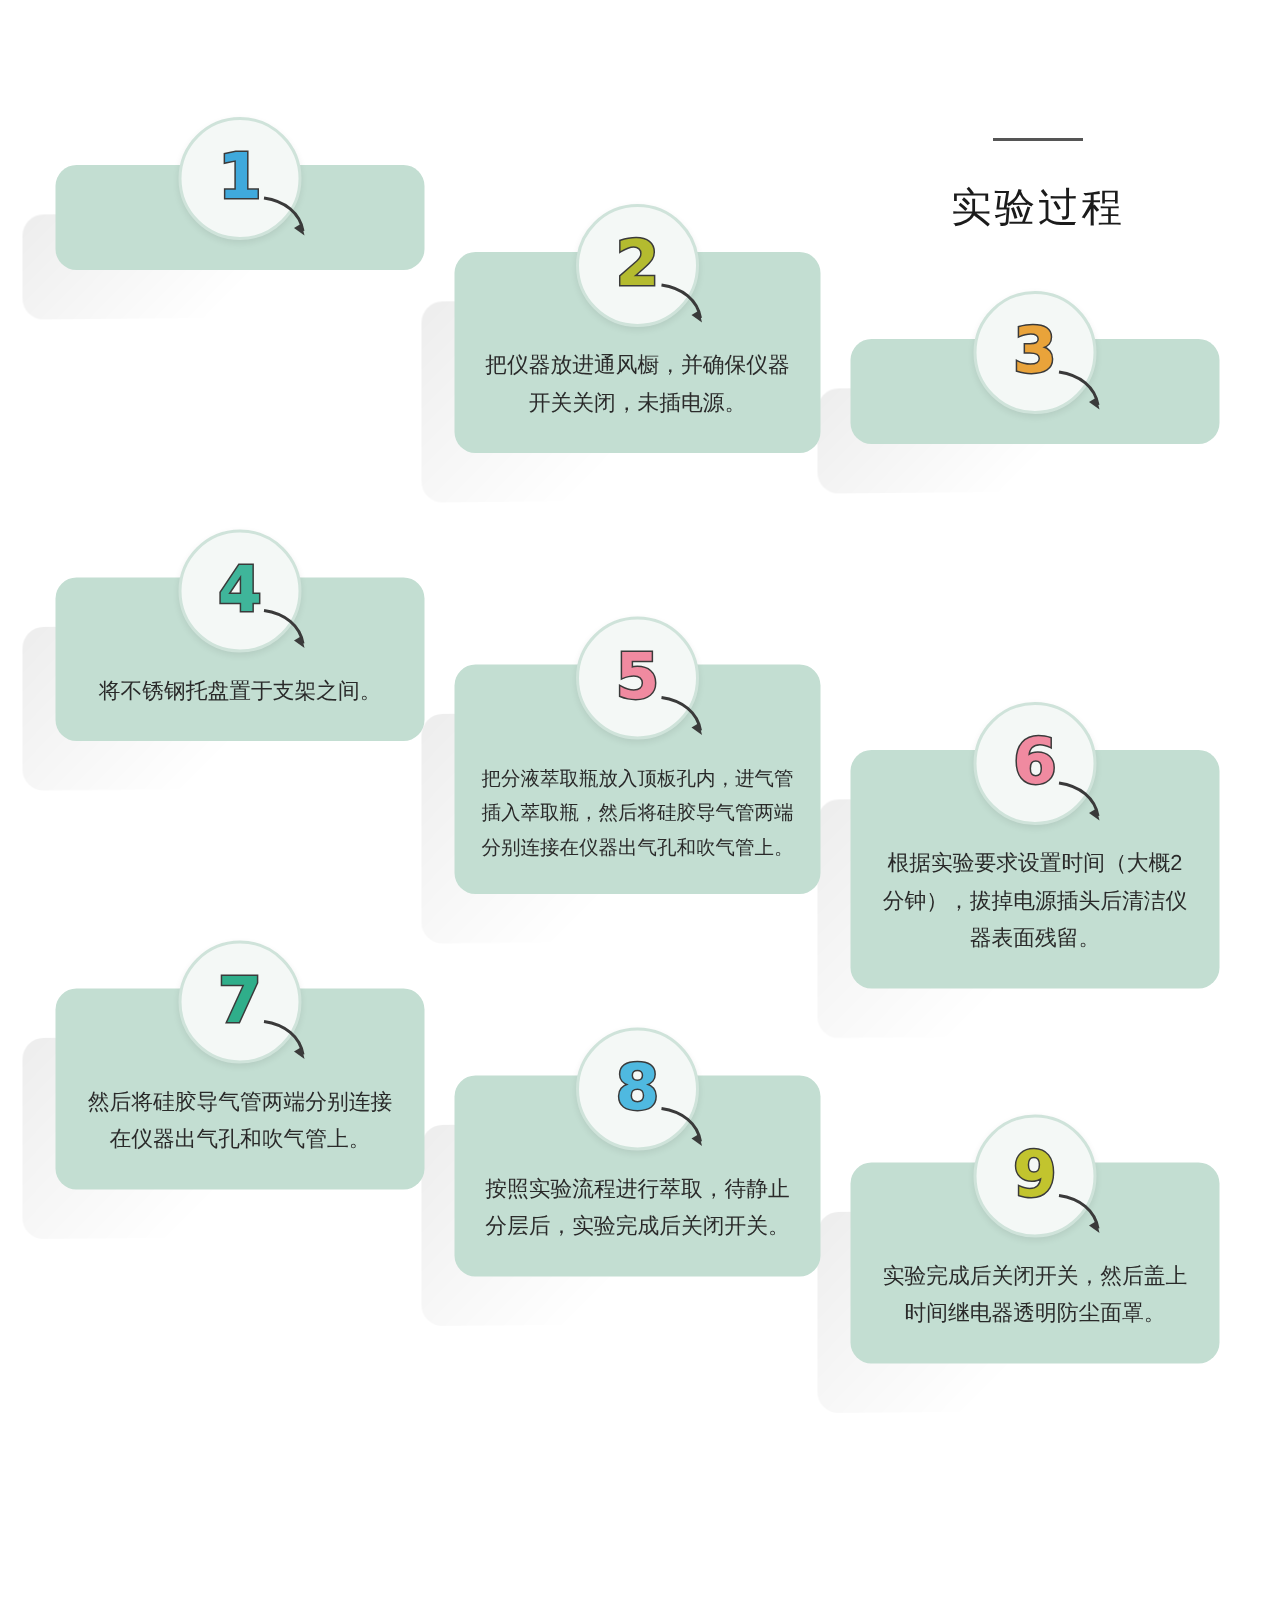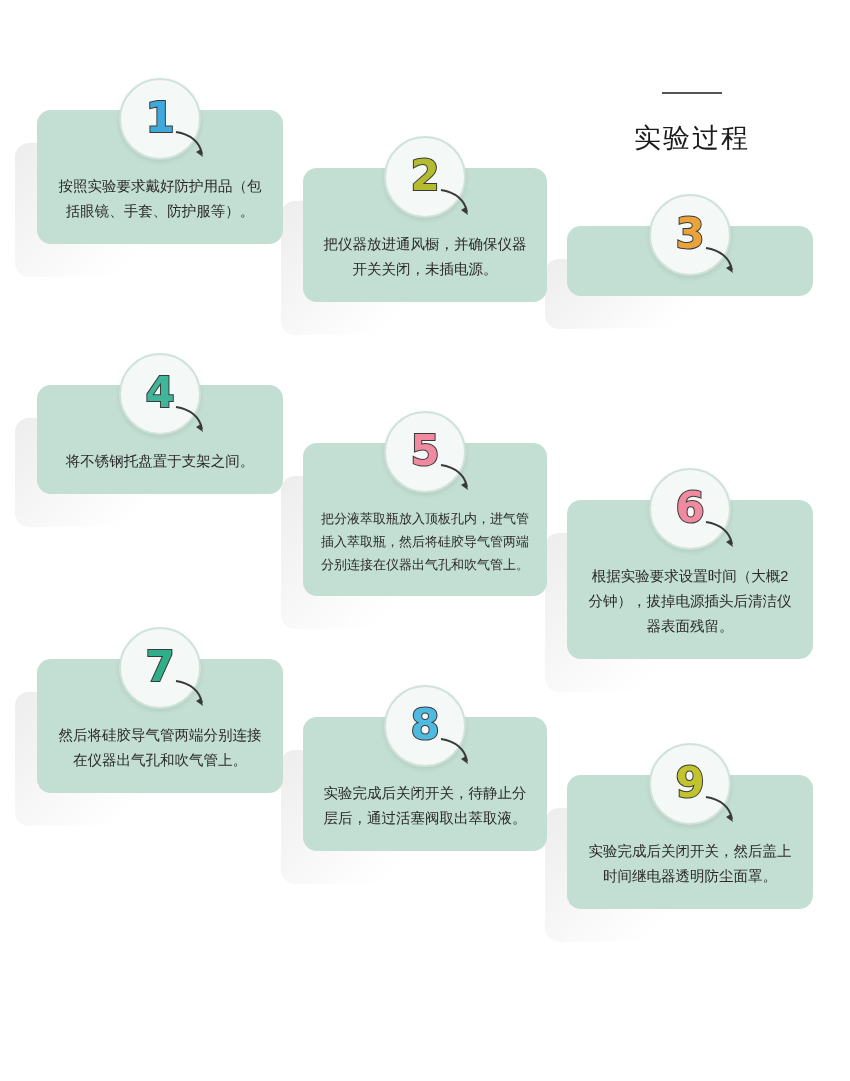--- a/index.html
+++ b/index.html
@@ -136,21 +136,20 @@
   <div id="cards-root">
       <div class="card" style="left: 37px; top: 110px; width: 246px;">
         <div class="shadow-tail"></div>
         <div class="badge">
           <span class="num" style="color: rgb(63, 169, 220);">1</span>
           <svg class="swoosh" viewBox="0 0 34 34">
             <path d="M2 2 C16 4, 26 12, 28 24" fill="none" stroke="#3a3a3a" stroke-width="2"></path>
             <path d="M22 22 L29 27 L27 19 Z" fill="#3a3a3a"></path>
           </svg>
         </div>
-        <div class="card-text ">按照实验要求戴好防护用品（包括眼镜、手套、防护服等）。</div>
       </div>
       <div class="card" style="left: 303px; top: 168px; width: 244px;">
         <div class="shadow-tail"></div>
         <div class="badge">
           <span class="num" style="color: rgb(180, 187, 47);">2</span>
           <svg class="swoosh" viewBox="0 0 34 34">
             <path d="M2 2 C16 4, 26 12, 28 24" fill="none" stroke="#3a3a3a" stroke-width="2"></path>
             <path d="M22 22 L29 27 L27 19 Z" fill="#3a3a3a"></path>
           </svg>
         </div>
@@ -212,21 +211,21 @@
       </div>
       <div class="card" style="left: 303px; top: 717px; width: 244px;">
         <div class="shadow-tail"></div>
         <div class="badge">
           <span class="num" style="color: rgb(79, 185, 224);">8</span>
           <svg class="swoosh" viewBox="0 0 34 34">
             <path d="M2 2 C16 4, 26 12, 28 24" fill="none" stroke="#3a3a3a" stroke-width="2"></path>
             <path d="M22 22 L29 27 L27 19 Z" fill="#3a3a3a"></path>
           </svg>
         </div>
-        <div class="card-text ">实验完成后关闭开关，待静止分层后，通过活塞阀取出萃取液。</div>
+        <div class="card-text ">按照实验流程进行萃取，待静止分层后，实验完成后关闭开关。</div>
       </div>
       <div class="card" style="left: 567px; top: 775px; width: 246px;">
         <div class="shadow-tail"></div>
         <div class="badge">
           <span class="num" style="color: rgb(194, 196, 46);">9</span>
           <svg class="swoosh" viewBox="0 0 34 34">
             <path d="M2 2 C16 4, 26 12, 28 24" fill="none" stroke="#3a3a3a" stroke-width="2"></path>
             <path d="M22 22 L29 27 L27 19 Z" fill="#3a3a3a"></path>
           </svg>
         </div>

